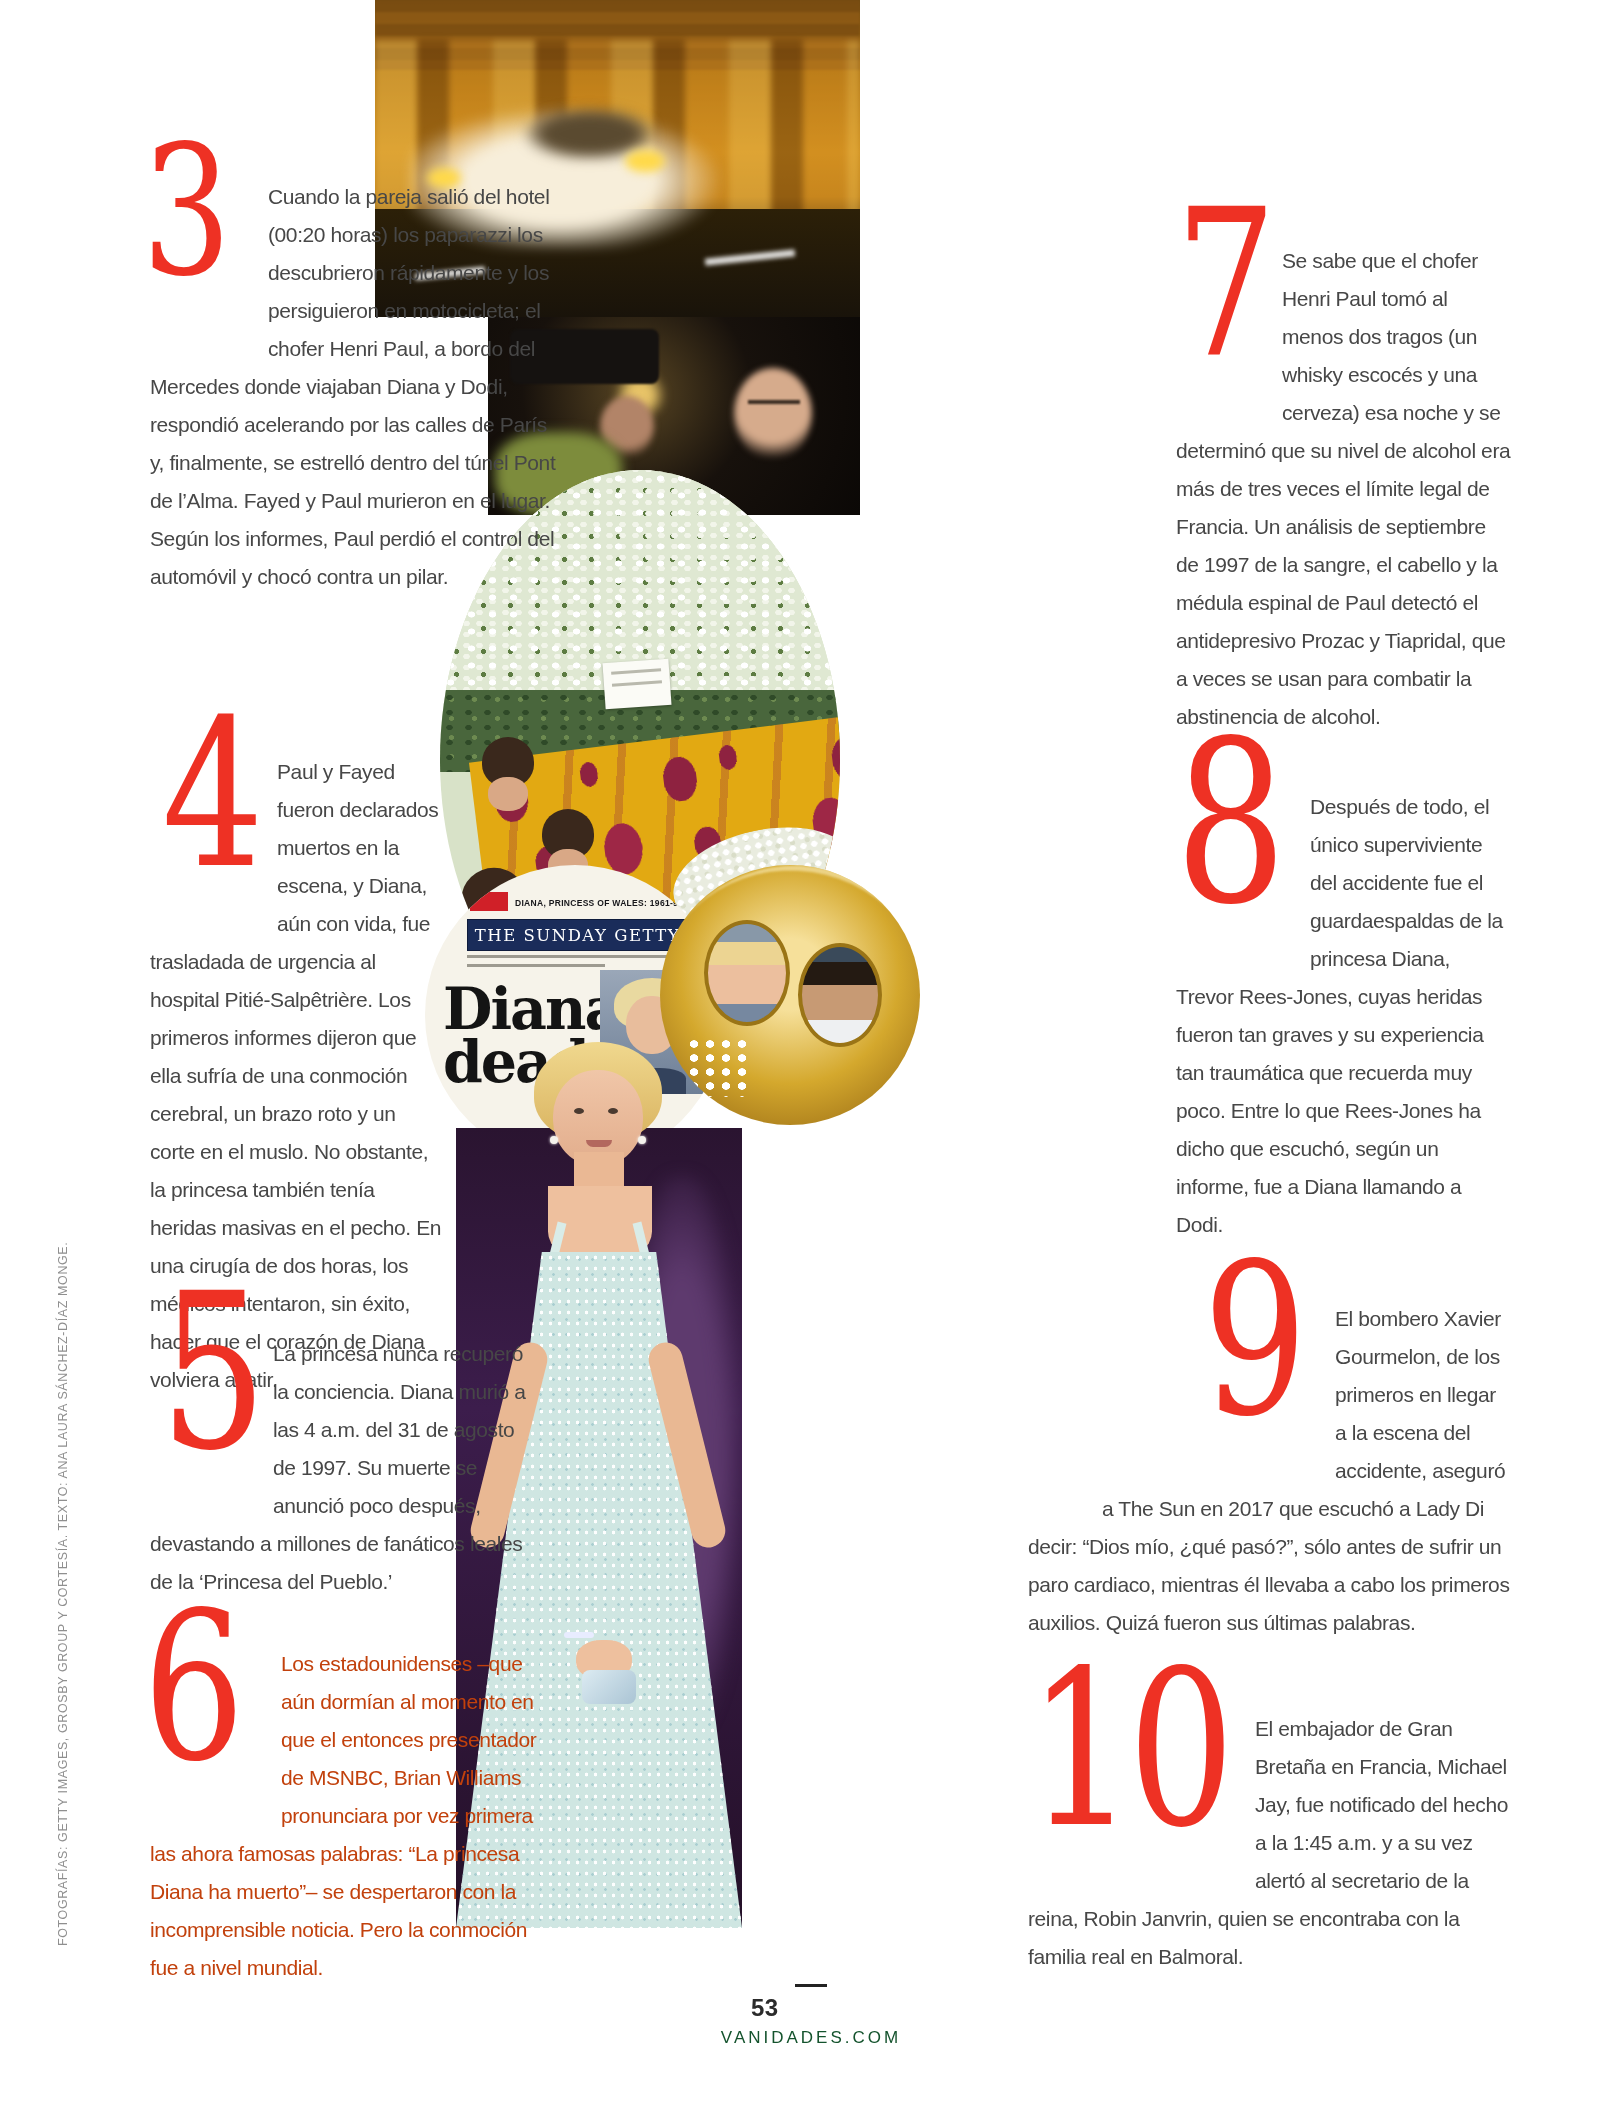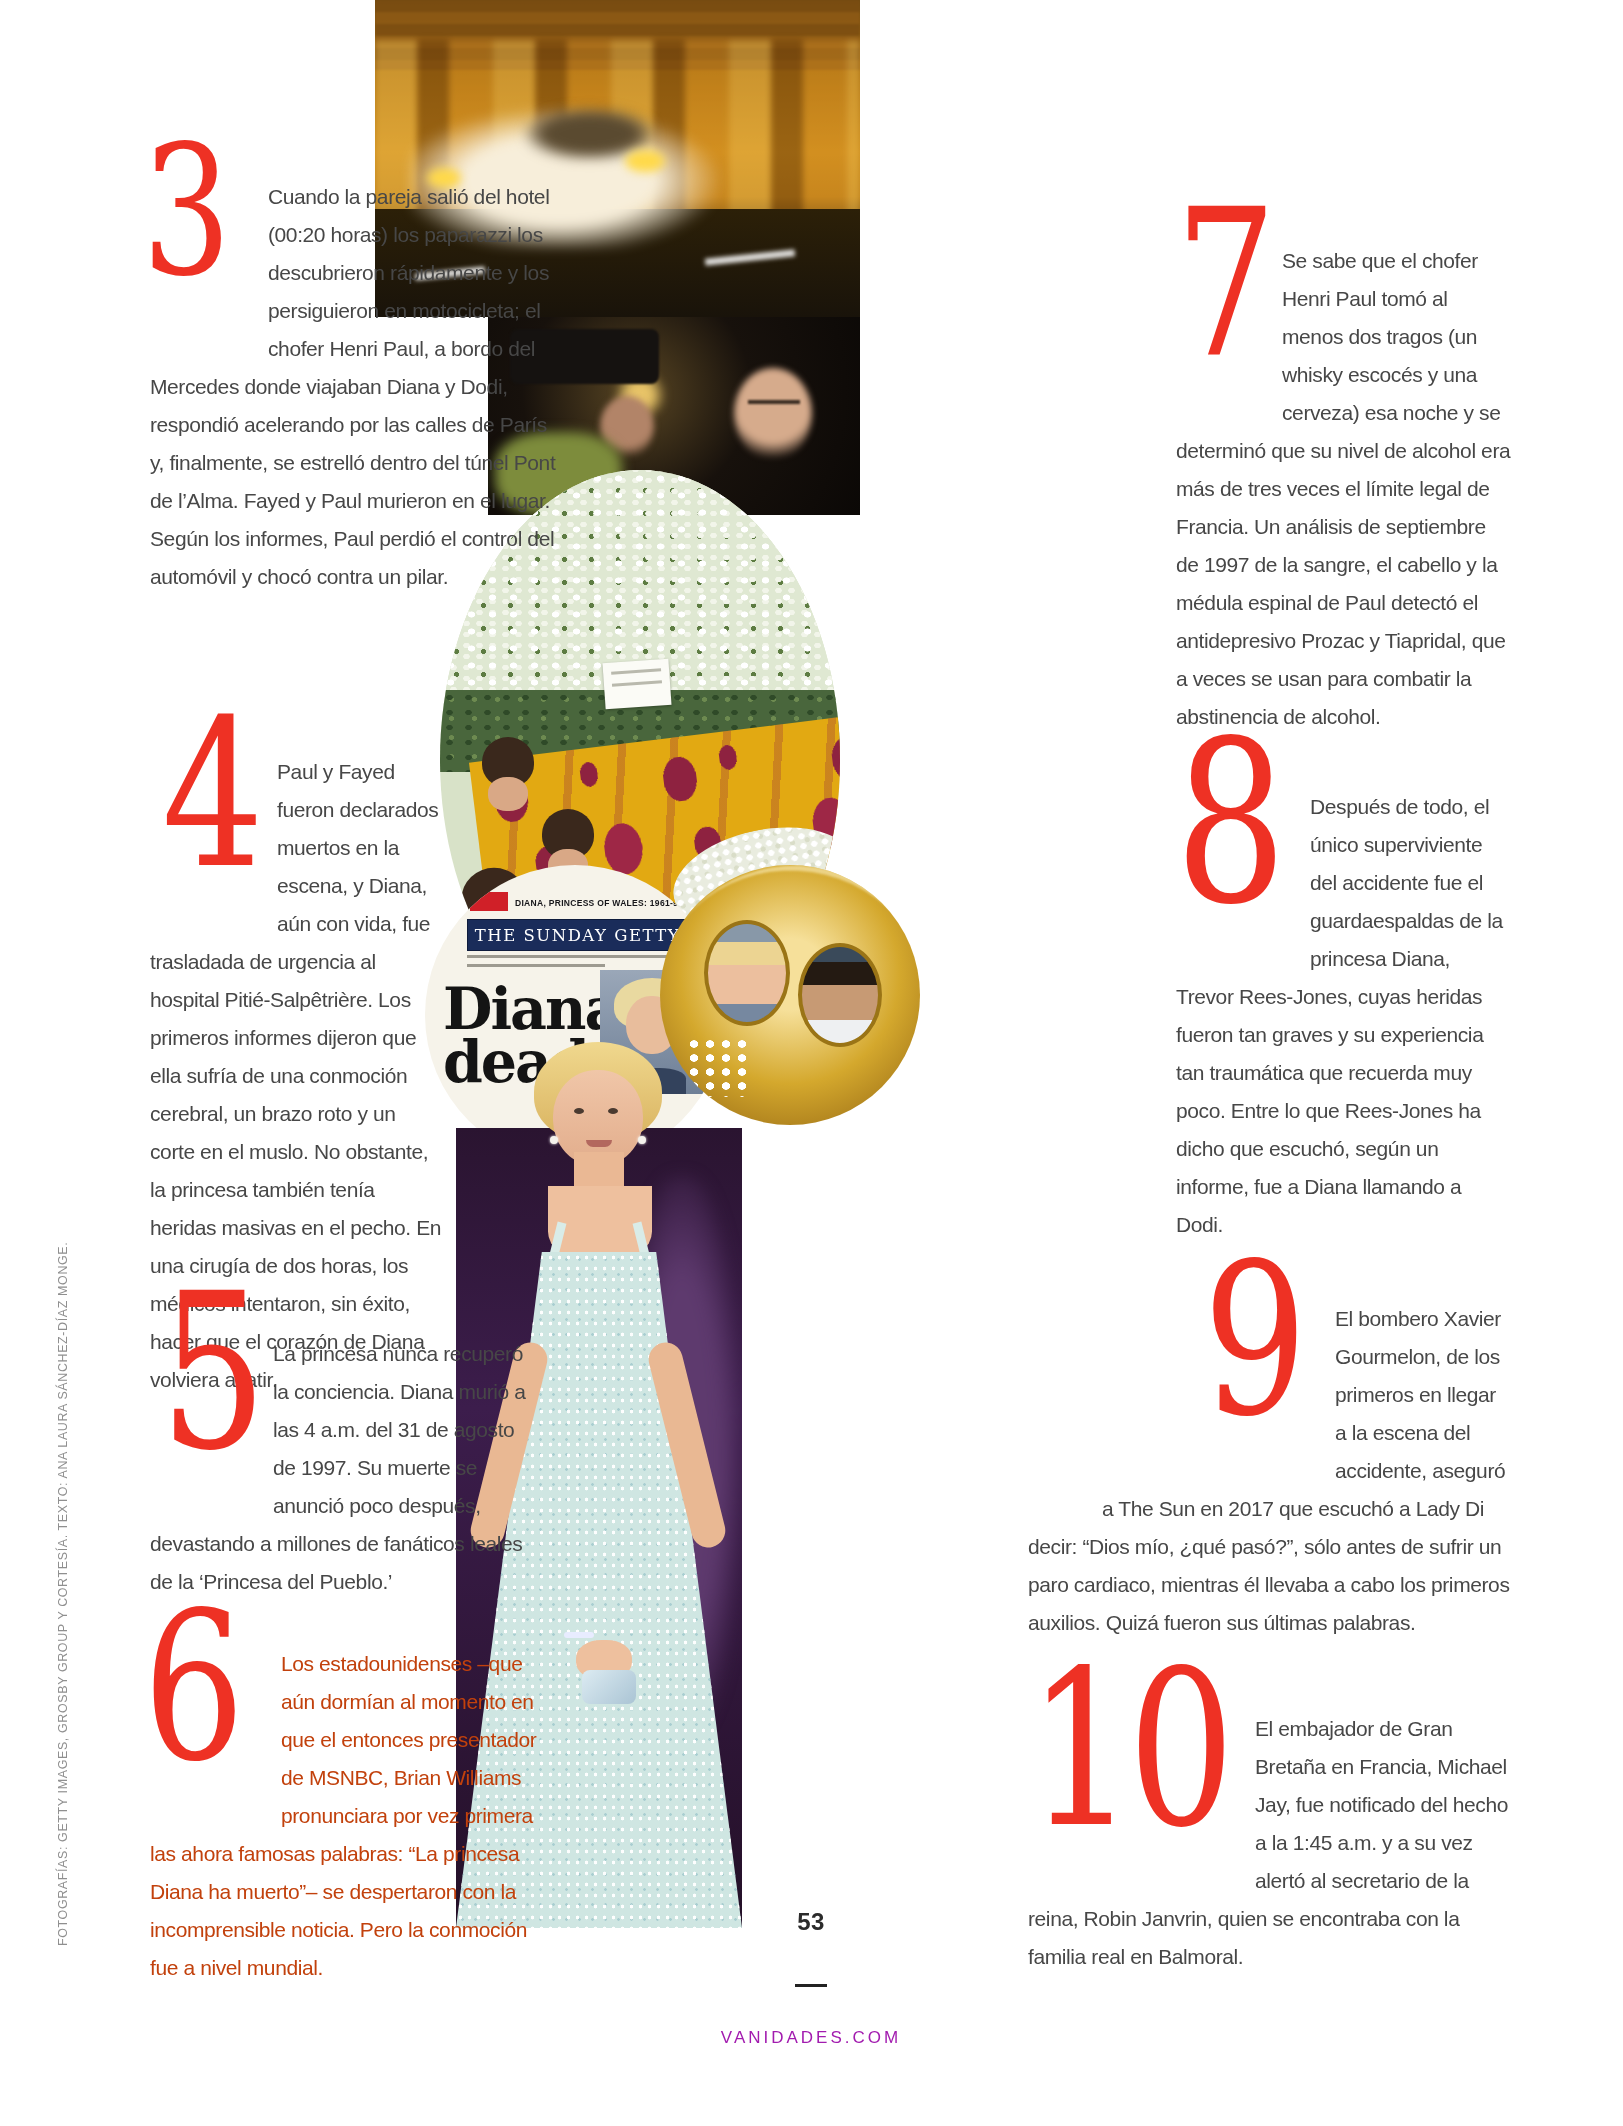--- a/index.html
+++ b/index.html
@@ -47,24 +47,24 @@
   #sec10{left:1028px;top:1710px;width:484px;}
   #sec10 .numeral{font-size:215px;left:0px;top:-68px;}
   #sec10 .sp1{width:227px;height:172px;}
 
   
   .credit{position:absolute;left:56px;top:1946px;transform:rotate(-90deg);transform-origin:0 0;
           white-space:nowrap;font-size:12.5px;letter-spacing:.6px;color:#8f8f8f;font-weight:300;}
 
   
   .footer-rule{position:absolute;left:795px;top:1984px;width:32px;height:3px;background:#222;}
-  .page-number{position:absolute;left:751px;top:1908px;width:120px;text-align:center;
+  .page-number{position:absolute;left:751px;top:1994px;width:120px;text-align:left;
                font-size:24px;font-weight:bold;color:#2b2b2b;letter-spacing:.5px;}
   .site-url{position:absolute;left:661px;top:2028px;width:300px;text-align:center;
-            font-size:17px;letter-spacing:3px;color:#a21caf;font-weight:300;}
+            font-size:17px;letter-spacing:3px;color:#14532d;font-weight:300;}
 
   
   .photo{position:absolute;overflow:hidden;}
 
   
   #photo-tunnel{left:375px;top:0;width:485px;height:317px;z-index:1;
     background:linear-gradient(180deg,#6e4a10 0%,#a96f12 22%,#c8891c 48%,#b97c18 62%,#3a2a10 76%,#241a08 100%);}
   .tun-bricks{position:absolute;left:0;top:0;width:100%;height:70px;
     background:repeating-linear-gradient(180deg,#7c4d12 0 12px,#8f5a15 12px 24px);opacity:.8;filter:blur(1px);}
   .tun-pillars{position:absolute;left:0;top:40px;width:100%;height:180px;filter:blur(3px);

